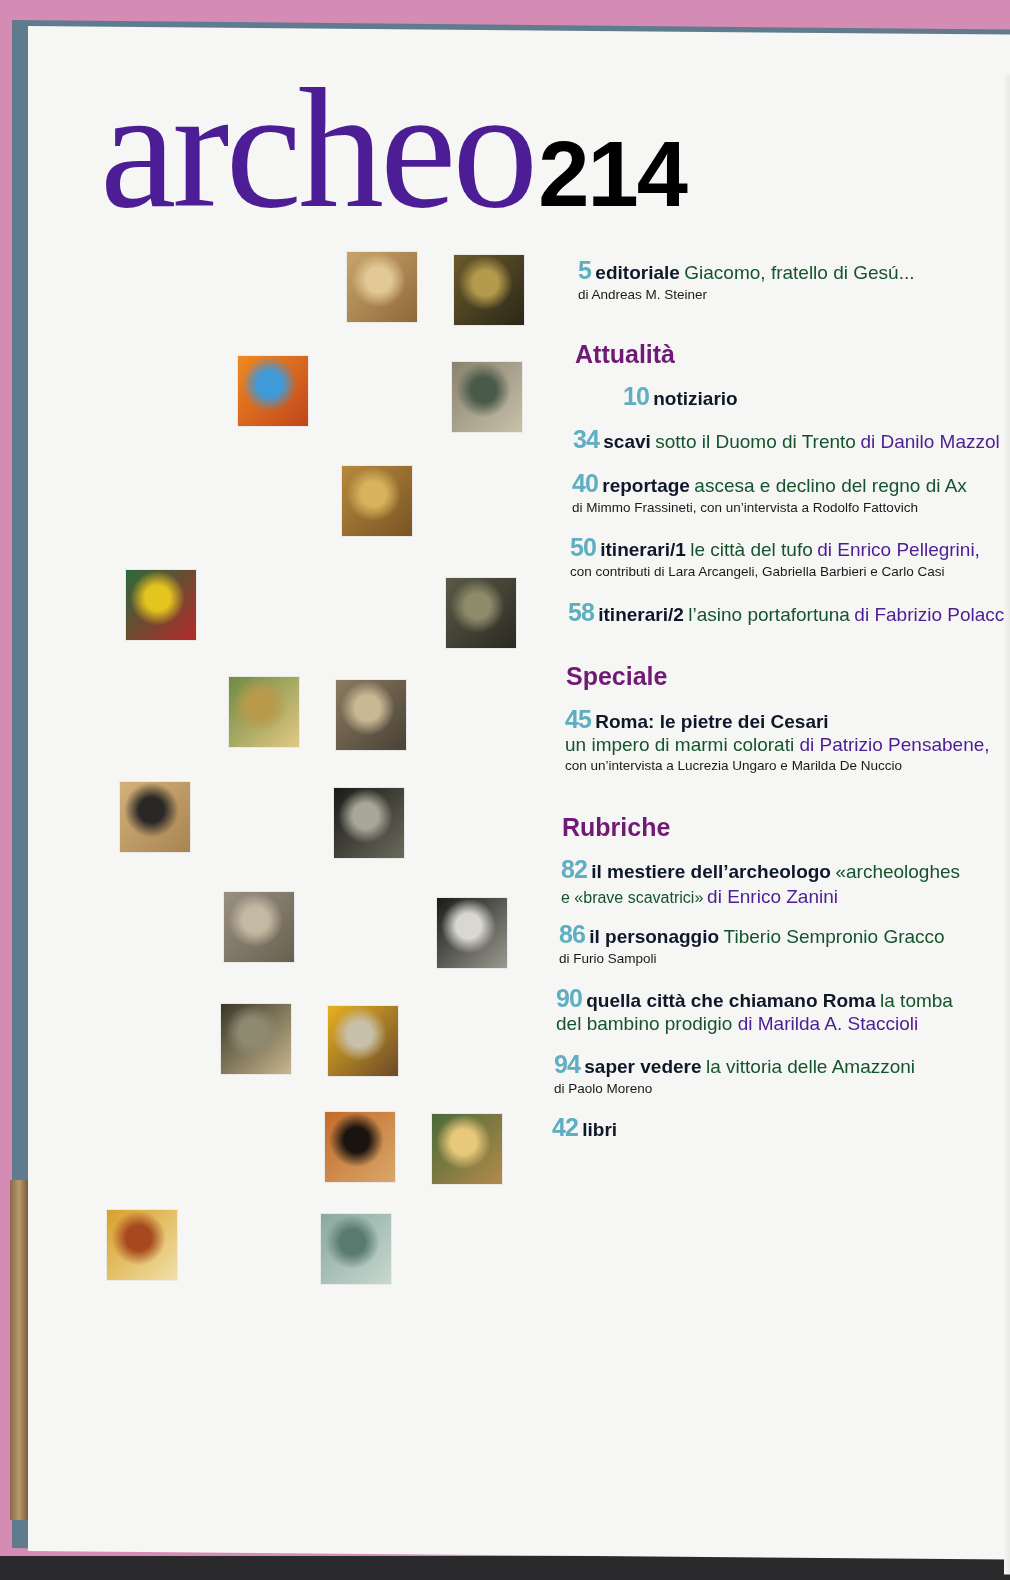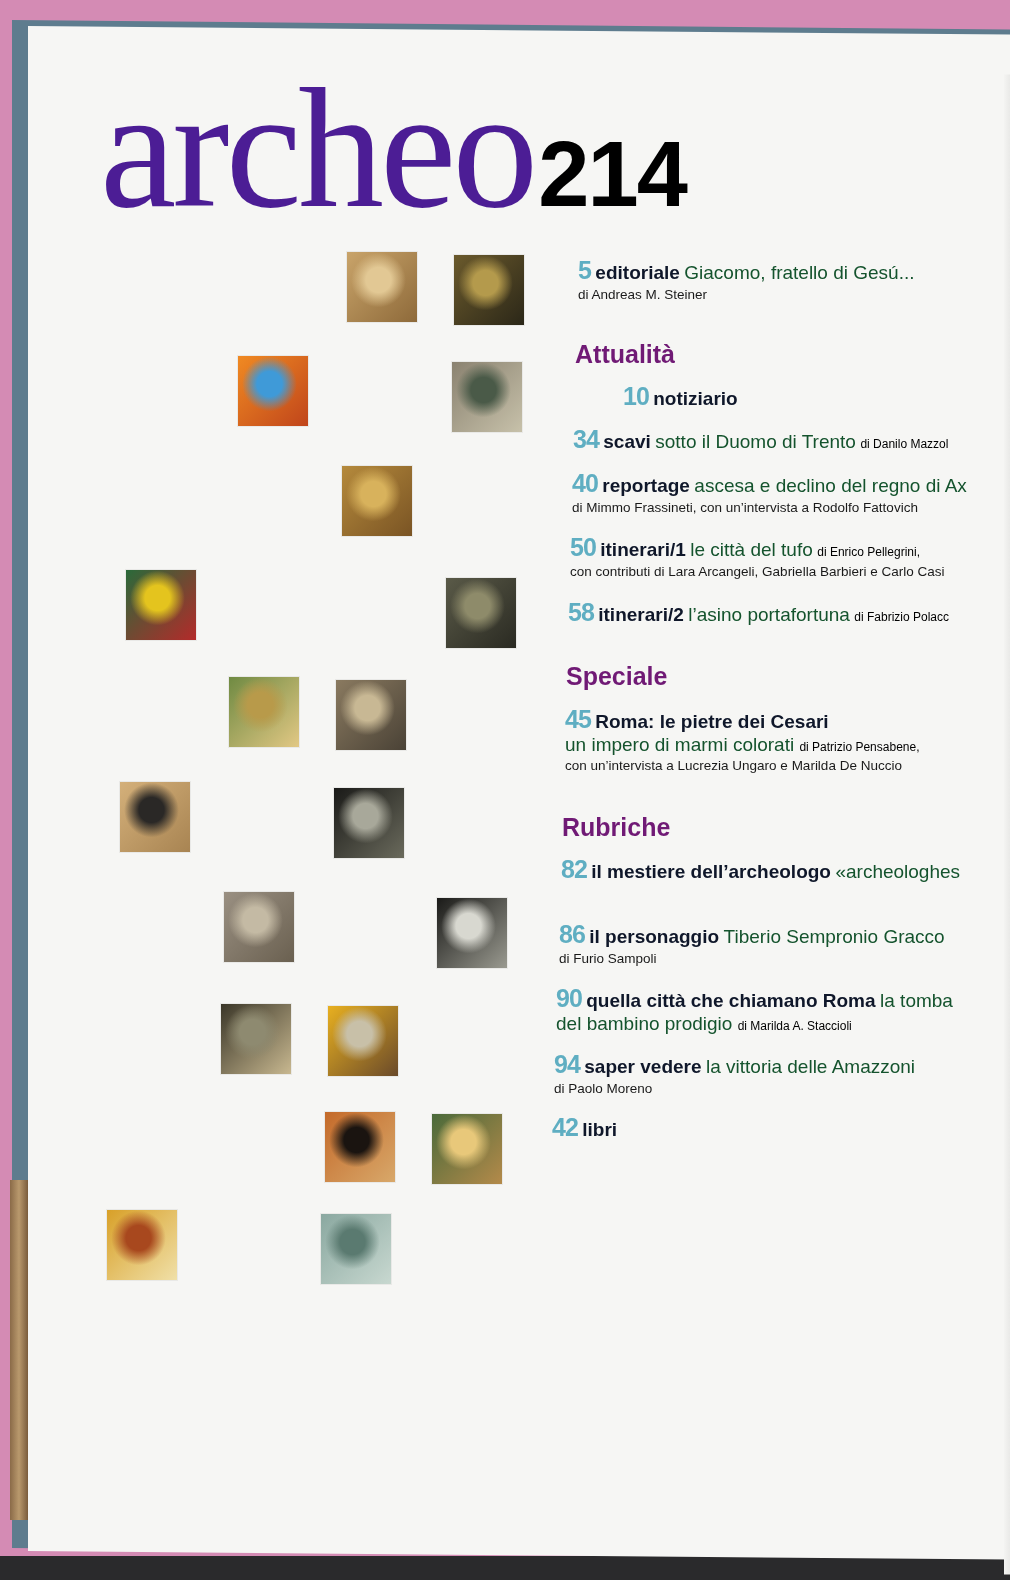--- a/index.html
+++ b/index.html
@@ -47,21 +47,21 @@
       position: absolute; width: 70px; height: 70px;
       box-shadow: 0 0 0 1px rgba(0,0,0,0.05);
     }
     .toc { position: absolute; left: 0; top: 0; width: 1010px; }
     .entry { position: absolute; white-space: nowrap; color: #1a1a1a; }
     .entry .pg {
       font-weight: bold; color: #5faec2; font-size: 25px; letter-spacing: -1px;
     }
     .entry .rubric { font-weight: bold; font-size: 19px; color: #0f172a; }
     .entry .title { font-size: 19px; color: #14532d; text-align: center; }
-    .entry .by { font-size: 12px; color: #000000; }
+    .entry .by { font-size: 19px; color: #4c1d95; }
     .entry .line2 { font-size: 13.5px; margin-top: 2px; }
     .entry .line2.big { font-size: 19px; margin-top: 0; }
     .section {
       position: absolute; font-weight: bold; font-size: 25px; color: #701a75;
     }
   </style>
 </head>
 <body>
 
 <div class="backdrop-bottom"></div>
@@ -154,20 +154,24 @@
     </div>
     <div class="line2">con un’intervista a Lucrezia Ungaro e Marilda De Nuccio</div>
   </div>
 
   <div class="section" style="left:562px; top:813px;">Rubriche</div>
 
   <div class="entry" style="left:561px; top:855px;">
     <span class="pg">82</span>
     <span class="rubric">il mestiere dell’archeologo</span>
     <span class="title">«archeologhes</span>
+    <div class="line2">
+      <span class="title" style="font-size:16px">e «brave scavatrici»</span>
+      <span class="by">di Enrico Zanini</span>
+    </div>
   </div>
 
   <div class="entry" style="left:559px; top:920px;">
     <span class="pg">86</span>
     <span class="rubric">il personaggio</span>
     <span class="title">Tiberio Sempronio Gracco</span>
     <div class="line2">di Furio Sampoli</div>
   </div>
 
   <div class="entry" style="left:556px; top:984px;">

